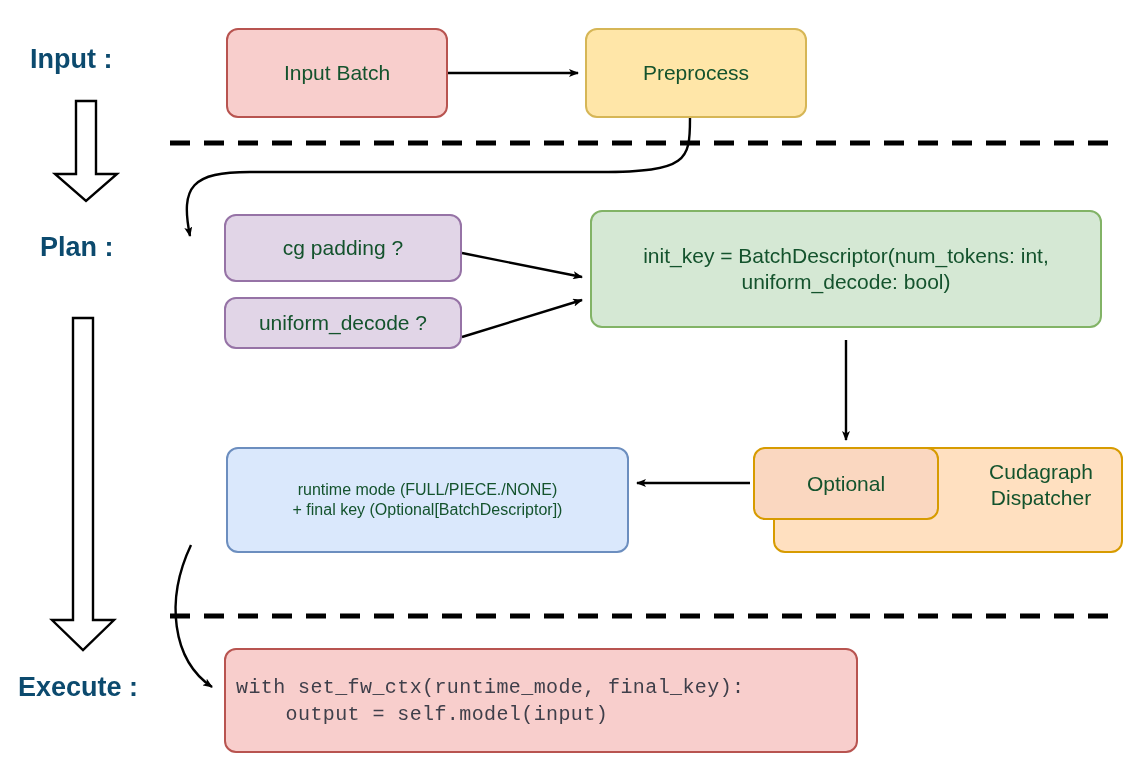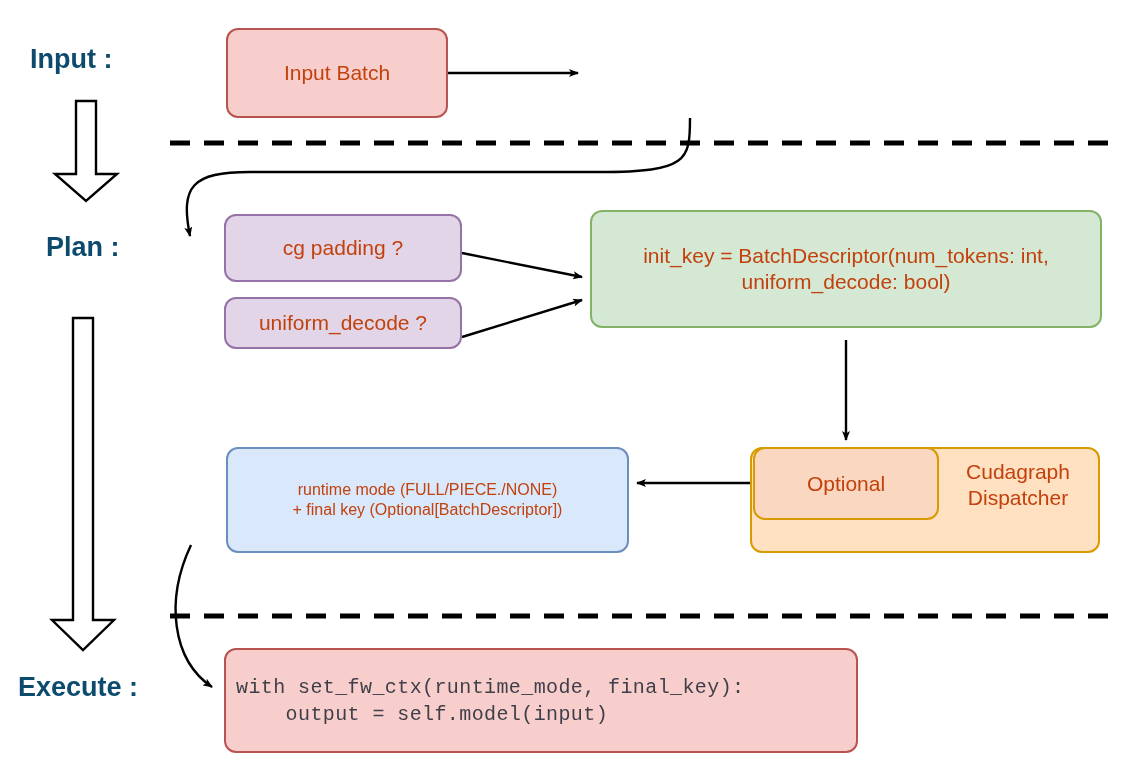--- a/index.html
+++ b/index.html
@@ -36,37 +36,38 @@
     box-sizing: border-box;
     border-radius: 12px;
     border-style: solid;
     border-width: 2px;
     display: flex;
     align-items: center;
     justify-content: center;
     text-align: center;
     font-family: "Liberation Sans", sans-serif;
     font-size: 21px;
-    color: #c2410c;
+    color: #14532d;
     line-height: 1.22;
     padding: 4px 10px;
   }
   .node.code {
     font-family: "Liberation Mono", monospace;
     font-size: 20px;
     color: #3f3f4a;
     text-align: left;
     justify-content: flex-start;
     white-space: pre;
     line-height: 1.35;
     letter-spacing: 0.4px;
   }
   .node.tl {
     align-items: flex-start;
     justify-content: flex-start;
+    margin-left: 23px;
   }
 </style>
 </head>
 <body>
 
 <div id="stage">
 
   <svg id="edges" viewBox="0 0 1142 770" width="1142" height="770">
     <defs>
       <marker id="arrowhead" markerWidth="10" markerHeight="8" refX="9" refY="4" orient="auto" markerUnits="userSpaceOnUse">
@@ -90,25 +91,26 @@
     <path d="M462,337 L582,300" fill="none" stroke="#000000" stroke-width="2.4" marker-end="url(#arrowhead)"></path>
 
     <path d="M846,340 L846,440" fill="none" stroke="#000000" stroke-width="2.4" marker-end="url(#arrowhead)"></path>
 
     <path d="M750,483 L637,483" fill="none" stroke="#000000" stroke-width="2.4" marker-end="url(#arrowhead)"></path>
 
     <path d="M191,545 C165,600 172,660 212,687" fill="none" stroke="#000000" stroke-width="2.4" marker-end="url(#arrowhead)"></path>
   </svg>
 
   <div class="stage-label" style="left:30px; top:44px;">Input :</div>
-  <div class="stage-label" style="left:40px; top:232px;margin-left:6px;">Plan :</div>
+  <div class="stage-label" style="left:40px; top:232px;">Plan :</div>
   <div class="stage-label" style="left:18px; top:672px;">Execute :</div>
 
   <div class="node" style="left:226px; top:28px; width:222px; height:90px; background:#f8cecc; border-color:#b85450;">Input Batch</div>
 
+  <div class="node" style="left:585px; top:28px; width:222px; height:90px; background:#ffe6a8; border-color:#d6b656;">Preprocess</div>
 
   <div class="node" style="left:224px; top:214px; width:238px; height:68px; background:#e1d5e7; border-color:#9673a6;">cg padding ?</div>
 
   <div class="node" style="left:224px; top:297px; width:238px; height:52px; background:#e1d5e7; border-color:#9673a6; white-space:pre-line;">uniform_decode ?</div>
 
   <div class="node" style="left:590px; top:210px; width:512px; height:118px; background:#d5e8d4; border-color:#82b366; white-space:pre-line;">init_key = BatchDescriptor(num_tokens: int,
 uniform_decode: bool)</div>
 
   <div class="node tl" style="left:750px; top:447px; width:350px; height:106px; background:#ffe0c0; border-color:#d79b00; padding:0;">
     <span style="position:absolute; left:186px; top:10px; width:160px;

